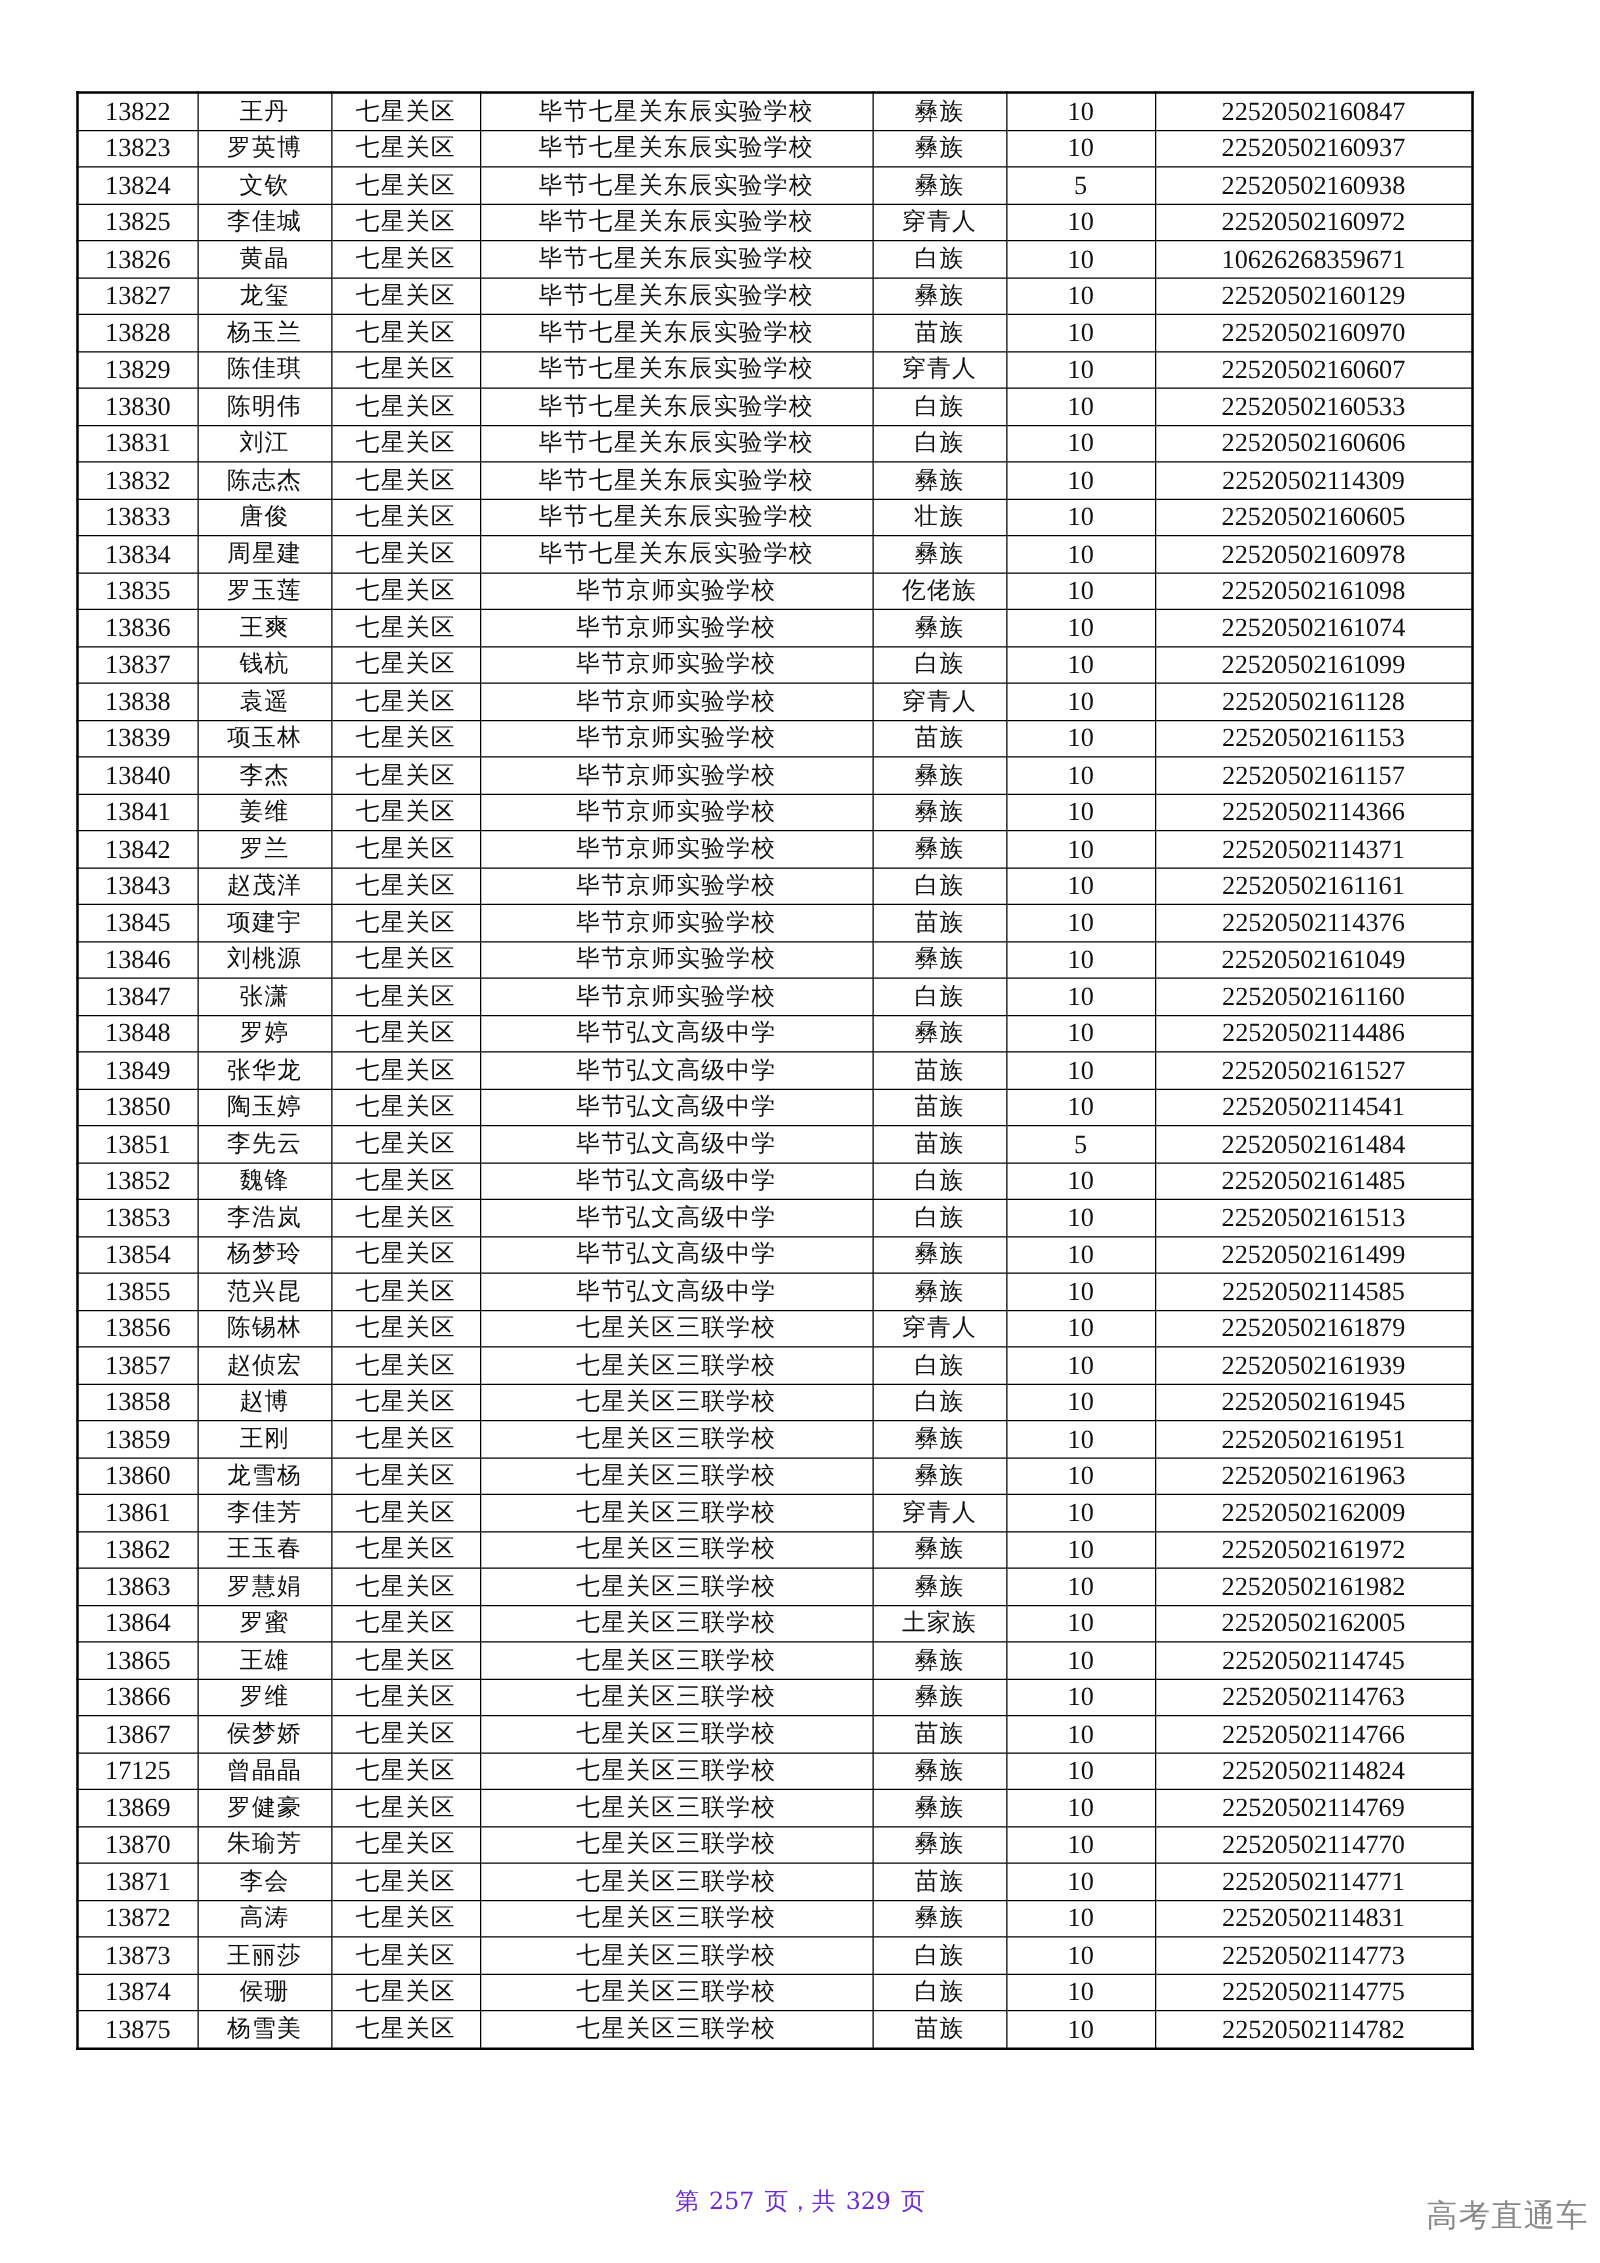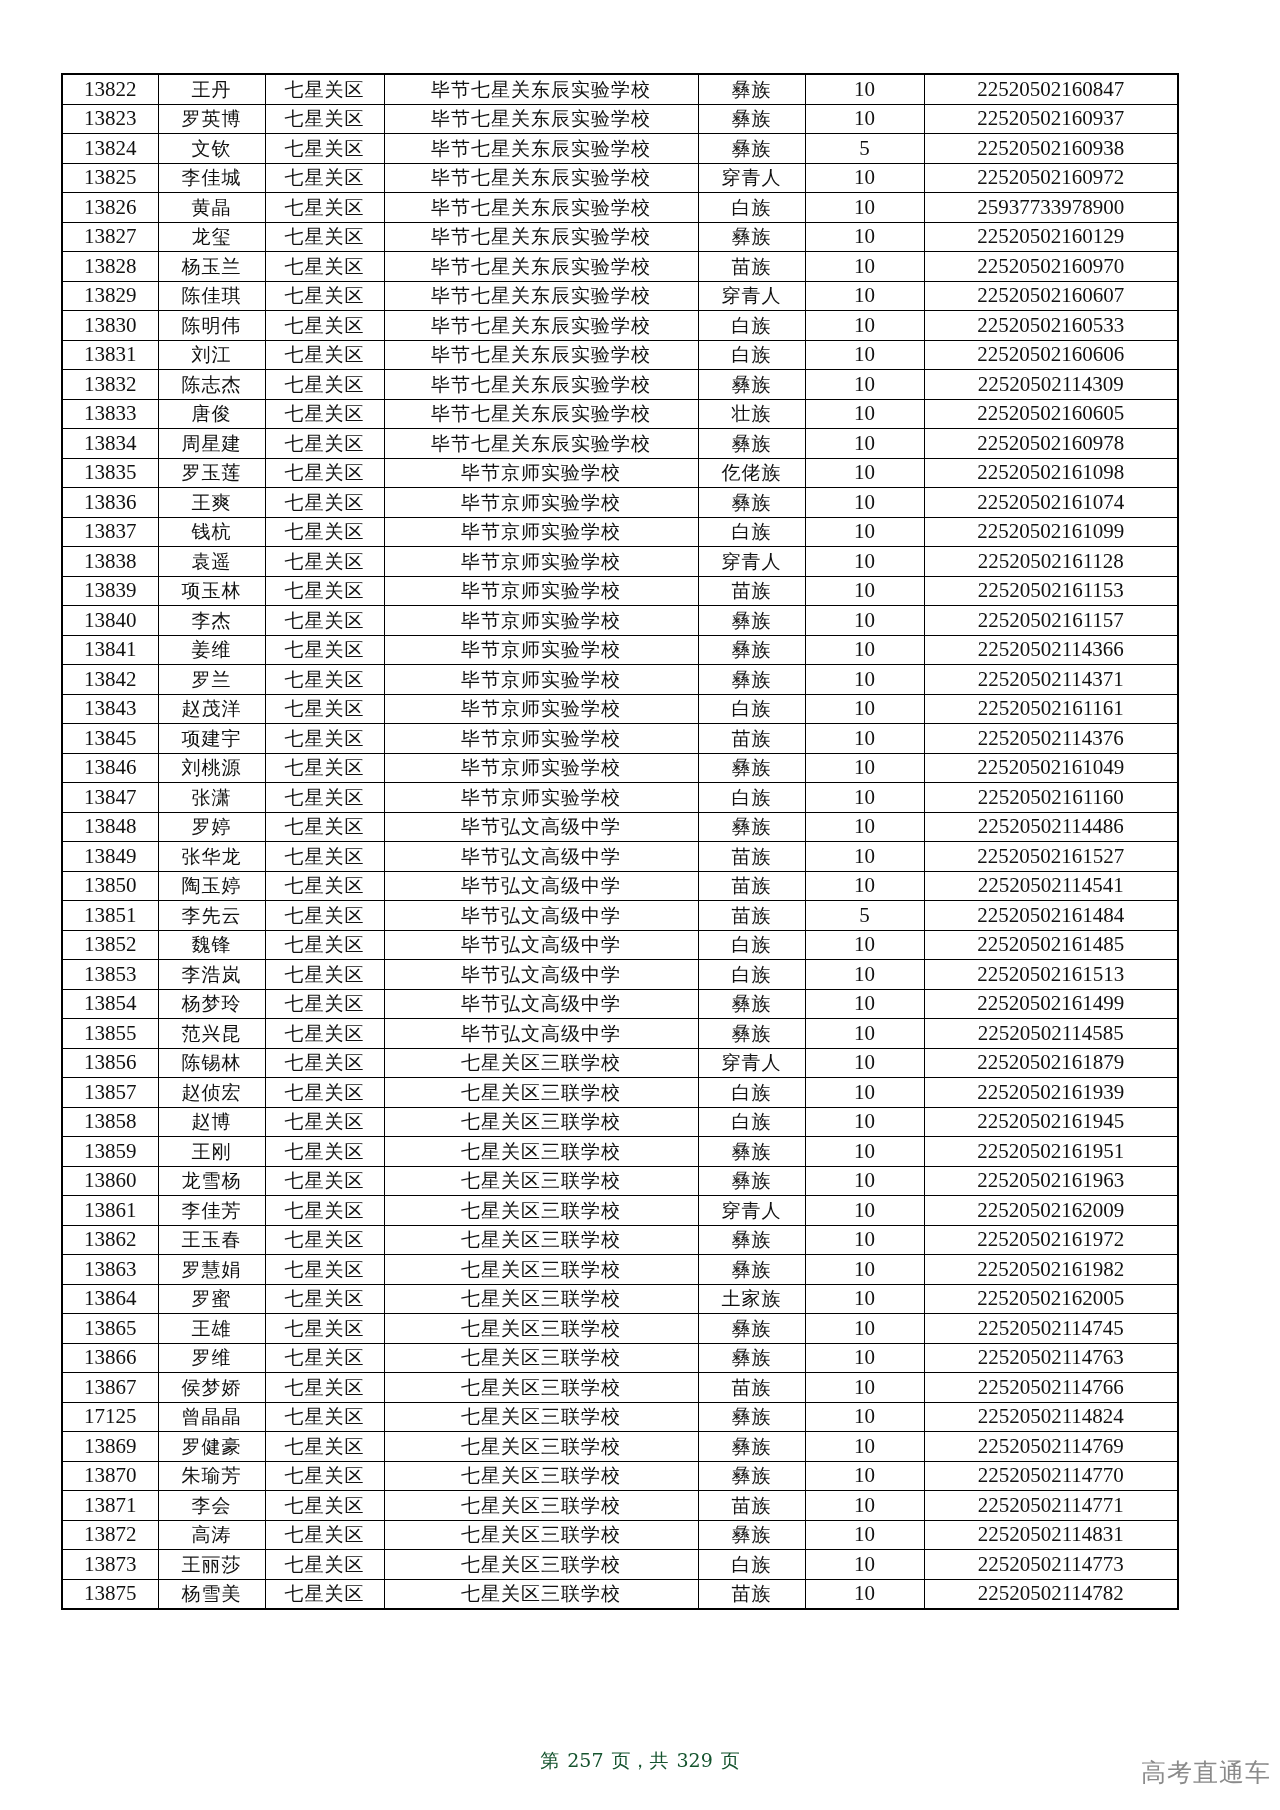--- a/index.html
+++ b/index.html
@@ -8,21 +8,21 @@
   #table-wrap { position:absolute; left:61px; top:73px; width:943px; }
   table { border-collapse:collapse; table-layout:fixed; width:1116px;
           border:2.5px solid #000; }
   td { border:1.5px solid #000; height:28.5px; padding:0; text-align:center;
        vertical-align:middle; font-size:19px; line-height:19px; white-space:nowrap;
        overflow:hidden; }
   td.num { font-family:"Liberation Serif", "DejaVu Serif", serif; font-size:21px; }
   td.cn { font-family:"DejaVu Sans", "Liberation Sans", sans-serif; font-size:19px; letter-spacing:1px; }
   td.school { letter-spacing:1px; }
   #footer { position:absolute; left:0; width:1280px; top:1748px; text-align:center;
-            font-family:"DejaVu Serif","Liberation Serif",serif; font-size:19px; color:#14532d; }
+            font-family:"DejaVu Serif","Liberation Serif",serif; font-size:19px; color:#6d28d9; }
   #footer span { margin:0 4px; }
   #watermark { position:absolute; left:1141px; top:1756px; font-family:"DejaVu Sans","Liberation Sans",sans-serif;
                font-size:25px; color:#8a8a8a; letter-spacing:1px; }
 </style>
 </head>
 <body>
 
 <div id="table-wrap">
   <table>
     <colgroup>
@@ -71,21 +71,21 @@
           <td class="num">10</td>
           <td class="num">22520502160972</td>
         </tr>
         <tr>
           <td class="num">13826</td>
           <td class="cn">黄晶</td>
           <td class="cn">七星关区</td>
           <td class="cn school">毕节七星关东辰实验学校</td>
           <td class="cn">白族</td>
           <td class="num">10</td>
-          <td class="num">25937733978900</td>
+          <td class="num">10626268359671</td>
         </tr>
         <tr>
           <td class="num">13827</td>
           <td class="cn">龙玺</td>
           <td class="cn">七星关区</td>
           <td class="cn school">毕节七星关东辰实验学校</td>
           <td class="cn">彝族</td>
           <td class="num">10</td>
           <td class="num">22520502160129</td>
         </tr>
@@ -486,20 +486,29 @@
           <td class="num">22520502114831</td>
         </tr>
         <tr>
           <td class="num">13873</td>
           <td class="cn">王丽莎</td>
           <td class="cn">七星关区</td>
           <td class="cn school">七星关区三联学校</td>
           <td class="cn">白族</td>
           <td class="num">10</td>
           <td class="num">22520502114773</td>
+        </tr>
+        <tr>
+          <td class="num">13874</td>
+          <td class="cn">侯珊</td>
+          <td class="cn">七星关区</td>
+          <td class="cn school">七星关区三联学校</td>
+          <td class="cn">白族</td>
+          <td class="num">10</td>
+          <td class="num">22520502114775</td>
         </tr>
         <tr>
           <td class="num">13875</td>
           <td class="cn">杨雪美</td>
           <td class="cn">七星关区</td>
           <td class="cn school">七星关区三联学校</td>
           <td class="cn">苗族</td>
           <td class="num">10</td>
           <td class="num">22520502114782</td>
         </tr>

